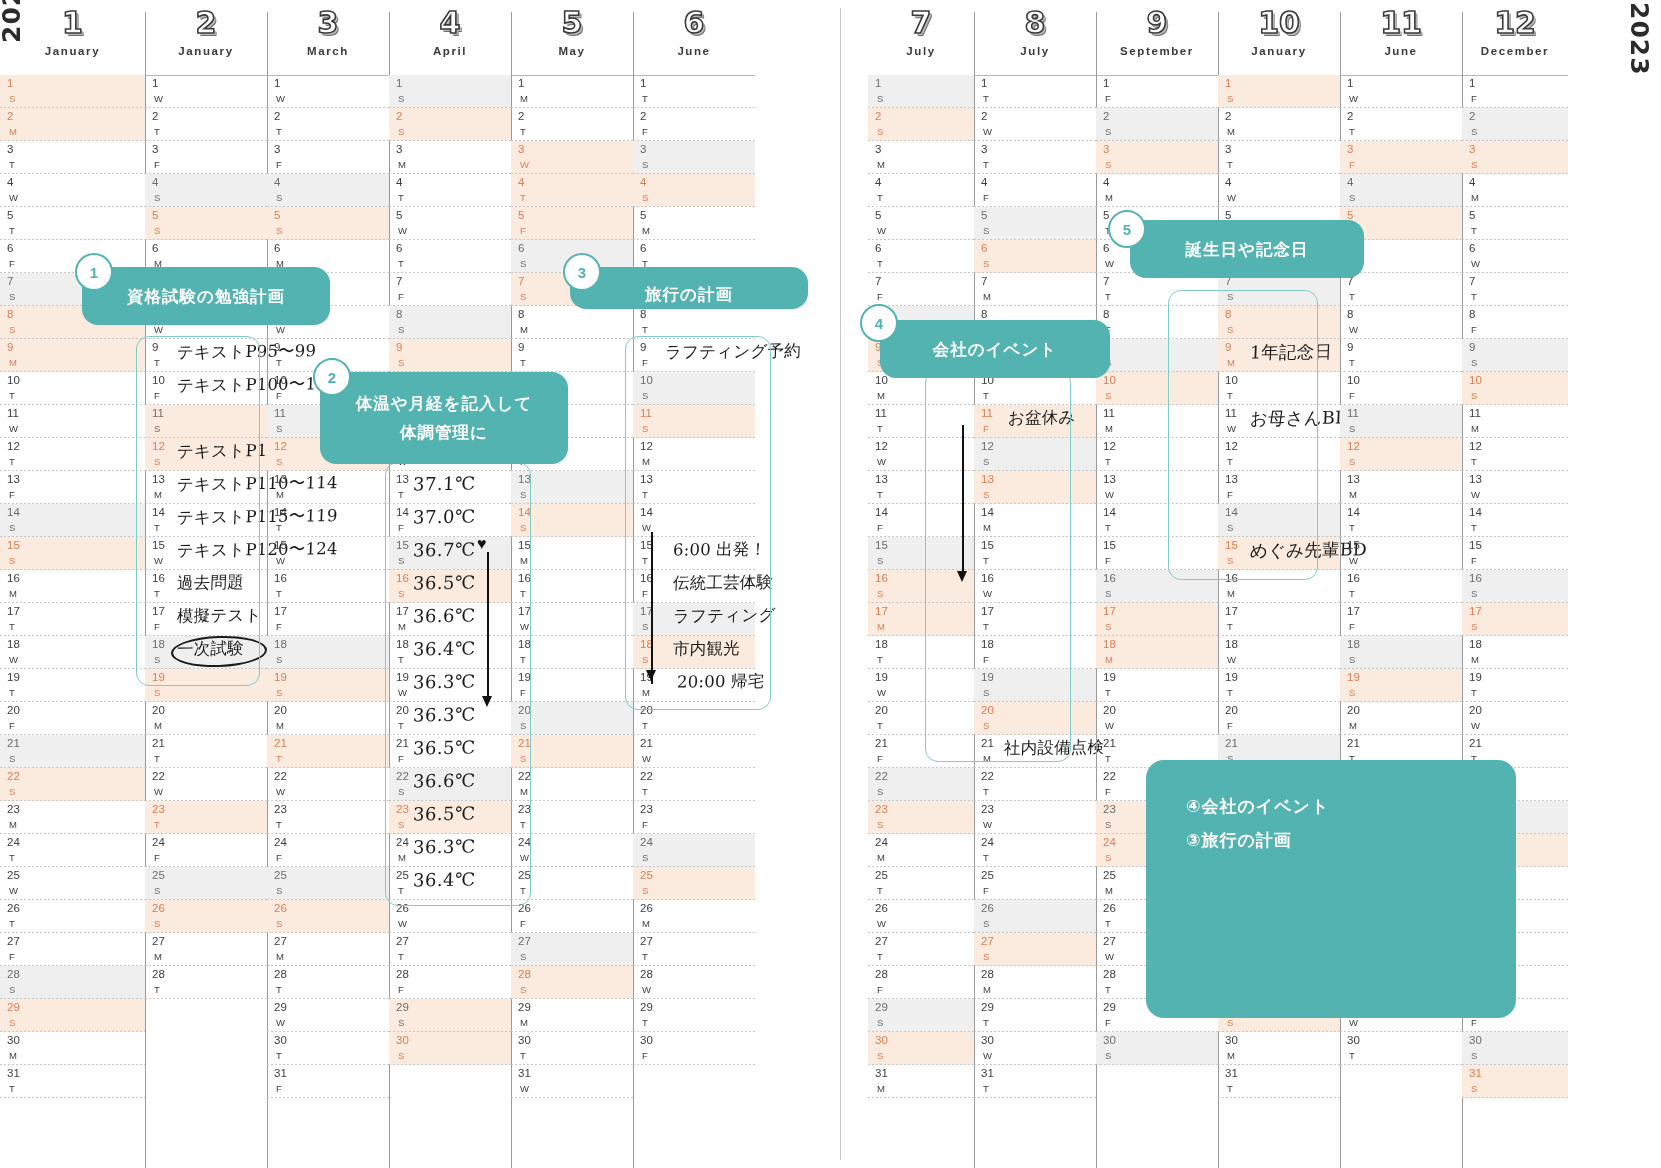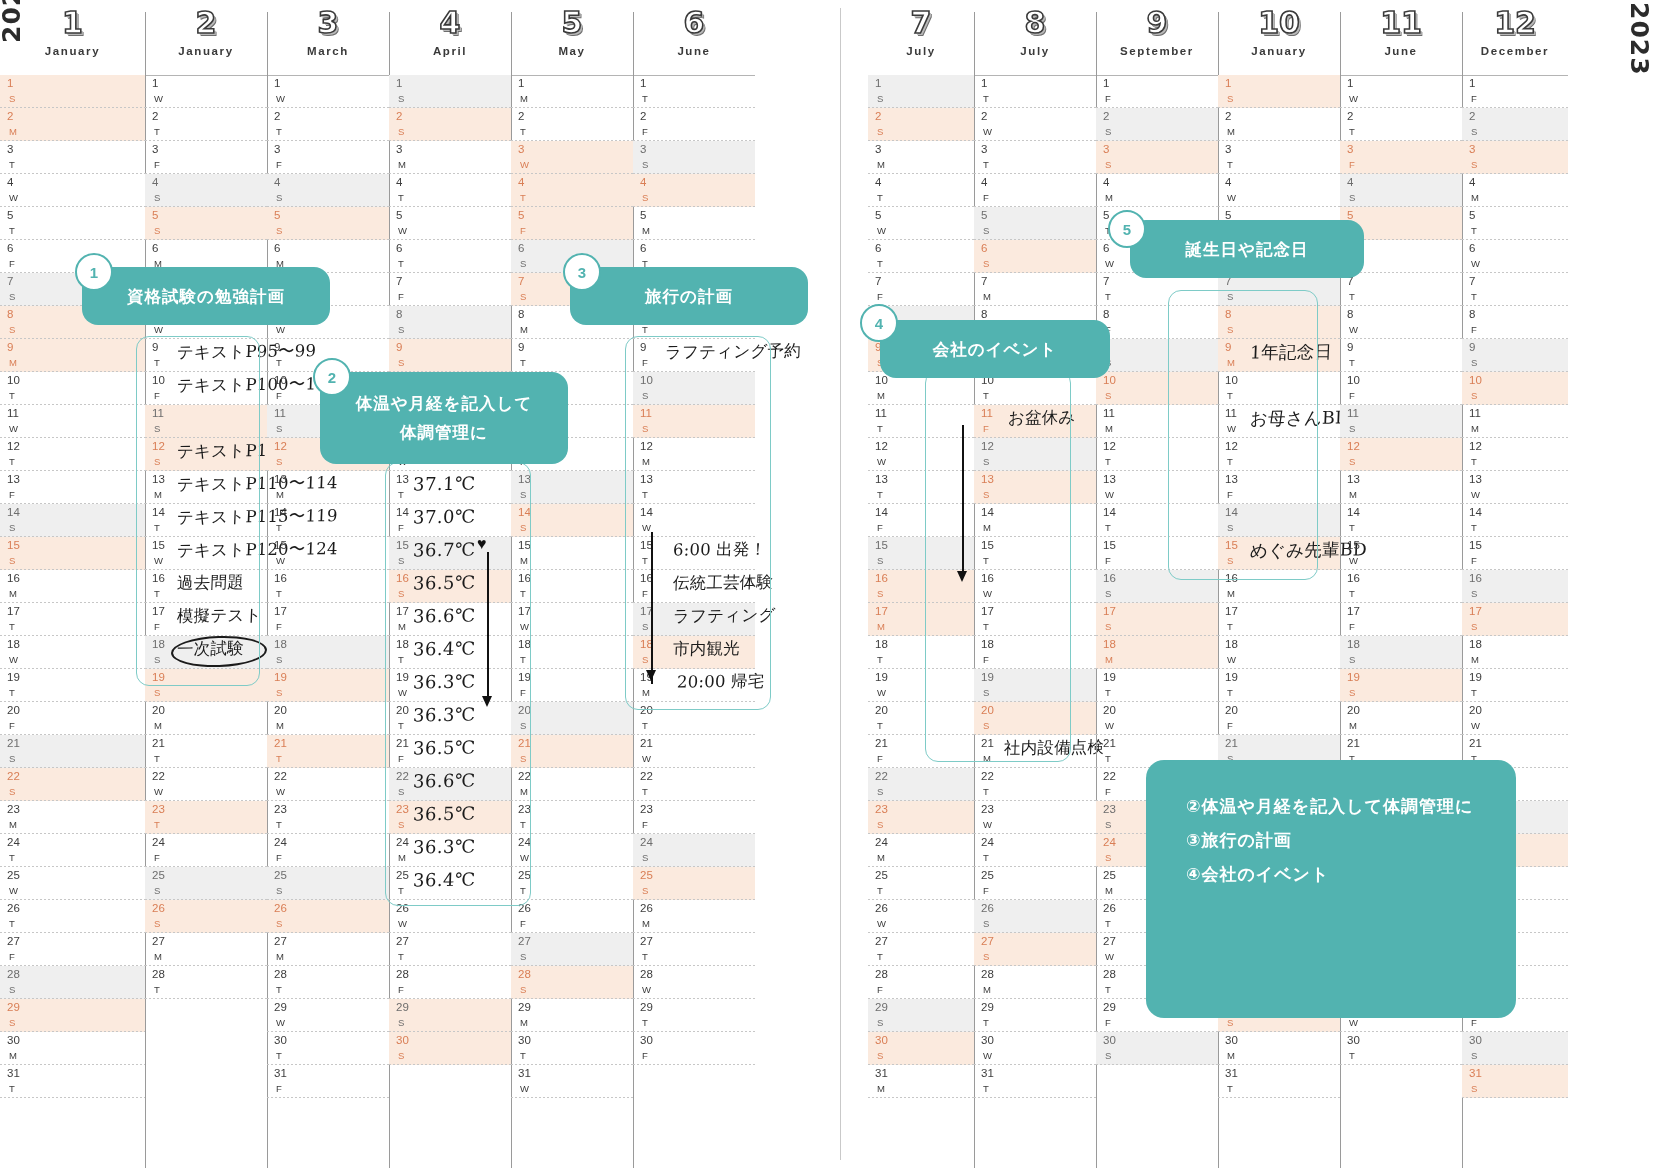--- a/index.html
+++ b/index.html
@@ -1759,36 +1759,35 @@
       <div class="bracket" style="left: 1168px; top: 290px; width: 150px; height: 290px;"></div>
       <div class="callout" style="left: 82px; top: 267px; width: 248px; height: 58px;">
         <div class="cline">資格試験の勉強計画</div>
       </div>
       <div class="cnum" style="left: 75px; top: 253px;">1</div>
       <div class="callout" style="left: 320px; top: 372px; width: 248px; height: 92px;">
         <div class="cline">体温や月経を記入して</div>
         <div class="cline">体調管理に</div>
       </div>
       <div class="cnum" style="left: 313px; top: 358px;">2</div>
-      <div class="callout" style="left: 570px; top: 267px; width: 238px; height: 58px;">
+      <div class="callout" style="left: 570px; top: 267px; width: 238px; height: 42px; justify-content: flex-end;">
         <div class="cline">旅行の計画</div>
       </div>
       <div class="cnum" style="left: 563px; top: 253px;">3</div>
       <div class="callout" style="left: 880px; top: 320px; width: 230px; height: 58px;">
         <div class="cline">会社のイベント</div>
       </div>
       <div class="cnum" style="left: 860px; top: 304px;">4</div>
       <div class="callout" style="left: 1130px; top: 220px; width: 234px; height: 58px;">
         <div class="cline">誕生日や記念日</div>
       </div>
       <div class="cnum" style="left: 1108px; top: 210px;">5</div>
       <div class="legend" style="left: 1146px; top: 760px; width: 370px; height: 258px;">
-        <div class="litem">②体温や月経を記入して体調管理に</div>
+        <div class="litem">④会社のイベント</div>
         <div class="litem">③旅行の計画</div>
-        <div class="litem">④会社のイベント</div>
       </div>
       <div class="heart" style="left: 477px; top: 536px;">♥</div>
       <div class="arrowline" style="left: 487px; top: 552px; height: 146px;"></div>
       <div class="arrowhead" style="left: 482px; top: 696px;"></div>
       <div class="vrule" style="left: 651px; top: 532px; height: 152px;"></div>
       <div class="arrowhead" style="left: 646px; top: 670px;"></div>
       <div class="arrowline" style="left: 962px; top: 425px; height: 148px;"></div>
       <div class="arrowhead" style="left: 957px; top: 571px;"></div>
     </div>
 

